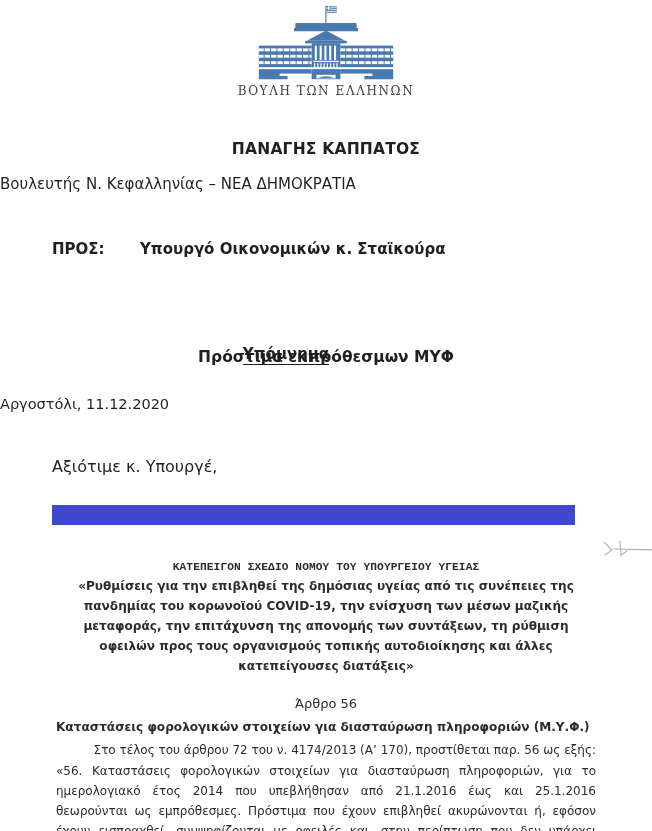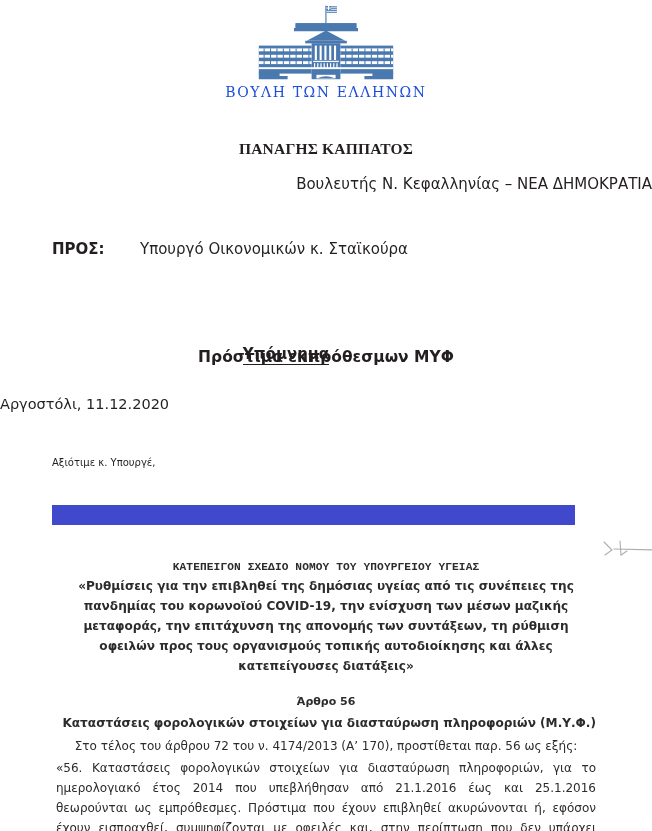--- a/index.html
+++ b/index.html
@@ -34,64 +34,63 @@
   }
   .emblem {
     display: block;
     margin: 0 auto;
     width: 160px;
     height: 76px;
   }
   .emblem-caption {
     margin-top: 4px;
     font-family: "DejaVu Serif", "Liberation Serif", serif;
-    font-size: 14px;
+    font-size: 12px;
     letter-spacing: 1.6px;
-    color: #1d4ed8;
+    color: #404040;
     white-space: nowrap;
   }
 
   
   .sender-name {
     position: absolute;
     top: 140px;
     left: 0;
     width: 652px;
     text-align: center;
     font-size: 15.5px;
     font-weight: bold;
     letter-spacing: 0.2px;
-    font-family: Liberation Serif, serif;
   }
   .sender-role {
     position: absolute;
     top: 175px;
     left: 0;
     width: 652px;
-    text-align: right;
+    text-align: left;
     font-size: 15px;
   }
 
   .recipient-row {
     position: absolute;
     top: 240px;
     left: 52px;
     width: 560px;
     display: flex;
     align-items: center;
   }
   .recipient-label {
     font-size: 15px;
     font-weight: bold;
     width: 88px;
     flex: 0 0 88px;
   }
   .recipient-value {
     font-size: 15px;
-    font-weight: normal;
+    font-weight: bold;
   }
   .spellcheck {
     background-image:
       linear-gradient(45deg, transparent 45%, #e8534a 45%, #e8534a 55%, transparent 55%),
       linear-gradient(-45deg, transparent 45%, #e8534a 45%, #e8534a 55%, transparent 55%);
     background-size: 4px 3px;
     background-repeat: repeat-x;
     background-position: 0 100%;
     padding-bottom: 3px;
   }
@@ -127,21 +126,21 @@
     left: 0;
     width: 578px;
     text-align: left;
     font-size: 14.5px;
   }
 
   .salutation {
     position: absolute;
     top: 457px;
     left: 52px;
-    font-size: 10px;
+    font-size: 16px;
   }
 
   
   .redaction-bar {
     position: absolute;
     top: 505px;
     left: 52px;
     width: 523px;
     height: 20px;
     background: #4048cc;
@@ -176,33 +175,33 @@
     font-family: Liberation Mono, monospace;
   }
   .excerpt .law-title {
     text-align: center;
     font-weight: bold;
     font-size: 12.1px;
     margin-top: 1px;
   }
   .excerpt .article-no {
     text-align: center;
-    font-weight: bold;
-    font-size: 11px;
+    font-weight: normal;
+    font-size: 13px;
     margin-top: 16px;
   }
   .excerpt .article-title {
-    text-align: right;
+    text-align: left;
     font-weight: bold;
     font-size: 12.1px;
     margin-top: 3px;
   }
   .excerpt .lead-in {
     margin-top: 3px;
-    text-align: center;
+    text-align: right;
     font-size: 12px;
   }
   .excerpt .quoted {
     margin-top: 2px;
     text-align: justify;
     font-size: 12px;
   }
 </style>
 </head>
 <body>

